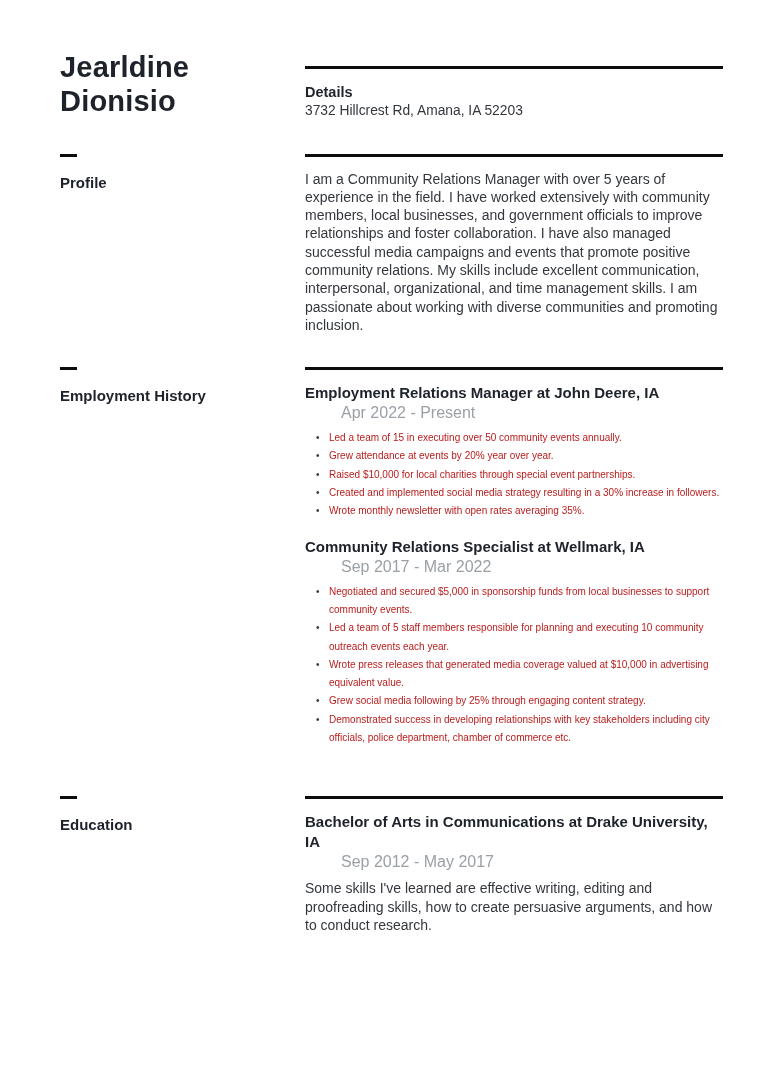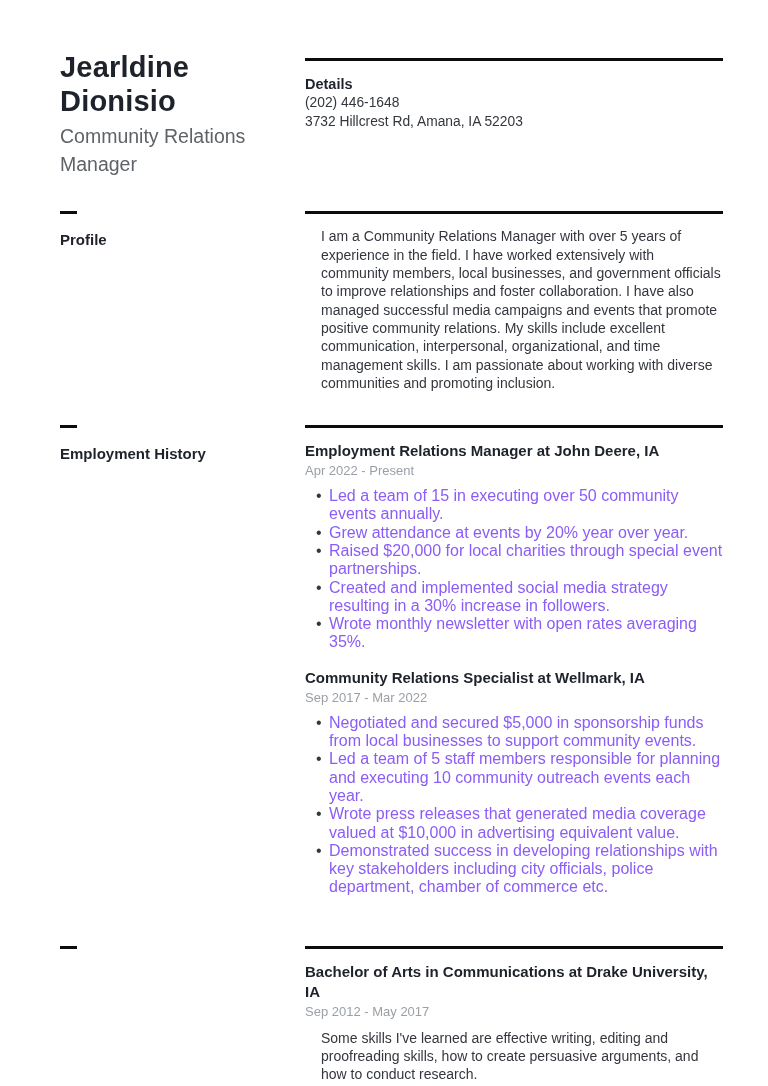--- a/index.html
+++ b/index.html
@@ -29,21 +29,21 @@
     letter-spacing: 0.2px;
     max-width: 225px;
   }
   .job-title {
     font-size: 19.5px;
     line-height: 28px;
     color: #5d6368;
     margin-top: 4px;
     max-width: 230px;
   }
-  .details-block { margin-top: 8px; }
+  .details-block { margin-top: 16px; }
   .rule {
     height: 3px;
     background: #0c0c0c;
     margin-bottom: 13px;
   }
   .details-heading {
     font-size: 14.5px;
     font-weight: bold;
     color: #1e222b;
     line-height: 20px;
@@ -73,67 +73,65 @@
     font-size: 15px;
     font-weight: bold;
     color: #1e222b;
     line-height: 20px;
     margin-top: 16px;
   }
   .body-text {
     font-size: 14px;
     line-height: 18.3px;
     color: #33373d;
-    margin-left: 16px;
   }
   .entry-title {
     font-size: 15px;
     font-weight: bold;
     color: #1e222b;
     line-height: 20px;
   }
   .entry-dates {
-    font-size: 13px;
+    font-size: 16px;
     line-height: 17px;
     color: #9aa0a6;
     margin-top: 1px;
+    margin-left: 36px;
   }
   ul.bullets {
     list-style: none;
     margin: 8px 0 16px 0;
   }
   ul.bullets li {
     position: relative;
     padding-left: 24px;
-    font-size: 16px;
+    font-size: 10px;
     line-height: 18.3px;
-    color: #8b5cf6;
+    color: #b91c1c;
   }
   ul.bullets li::before {
     content: "\2022";
     position: absolute;
     left: 11px;
     color: #33373d;
   }
   .edu-text { margin-top: 9px; }
 </style>
 </head>
 <body>
 
 <div class="page">
 
   <div class="row">
     <div>
       <div class="name">Jearldine Dionisio</div>
-      <div class="job-title">Community Relations Manager</div>
     </div>
     <div class="details-block">
       <div class="rule"></div>
       <div class="details-heading">Details</div>
-      <div class="contact-line">(202) 446-1648</div>
       <div class="contact-line">3732 Hillcrest Rd, Amana, IA 52203</div>
     </div>
   </div>
 
   <div class="row section">
     <div>
       <div class="dash"></div>
       <div class="section-label">Profile</div>
     </div>
     <div>
@@ -149,42 +147,44 @@
     </div>
     <div>
       <div class="rule"></div>
 
       <div>
         <div class="entry-title">Employment Relations Manager at John Deere, IA</div>
         <div class="entry-dates">Apr 2022 - Present</div>
         <ul class="bullets">
           <li>Led a team of 15 in executing over 50 community events annually.</li>
           <li>Grew attendance at events by 20% year over year.</li>
-          <li>Raised $20,000 for local charities through special event partnerships.</li>
+          <li>Raised $10,000 for local charities through special event partnerships.</li>
           <li>Created and implemented social media strategy resulting in a 30% increase in followers.</li>
           <li>Wrote monthly newsletter with open rates averaging 35%.</li>
         </ul>
       </div>
 
       <div>
         <div class="entry-title">Community Relations Specialist at Wellmark, IA</div>
         <div class="entry-dates">Sep 2017 - Mar 2022</div>
         <ul class="bullets">
           <li>Negotiated and secured $5,000 in sponsorship funds from local businesses to support community events.</li>
           <li>Led a team of 5 staff members responsible for planning and executing 10 community outreach events each year.</li>
           <li>Wrote press releases that generated media coverage valued at $10,000 in advertising equivalent value.</li>
+          <li>Grew social media following by 25% through engaging content strategy.</li>
           <li>Demonstrated success in developing relationships with key stakeholders including city officials, police department, chamber of commerce etc.</li>
         </ul>
       </div>
     </div>
   </div>
 
   <div class="row section">
     <div>
       <div class="dash"></div>
+      <div class="section-label">Education</div>
     </div>
     <div>
       <div class="rule"></div>
       <div class="entry-title">Bachelor of Arts in Communications at Drake University, IA</div>
       <div class="entry-dates">Sep 2012 - May 2017</div>
       <div class="body-text edu-text">Some skills I've learned are effective writing, editing and proofreading skills, how to create persuasive arguments, and how to conduct research.</div>
     </div>
   </div>
 
 </div>

